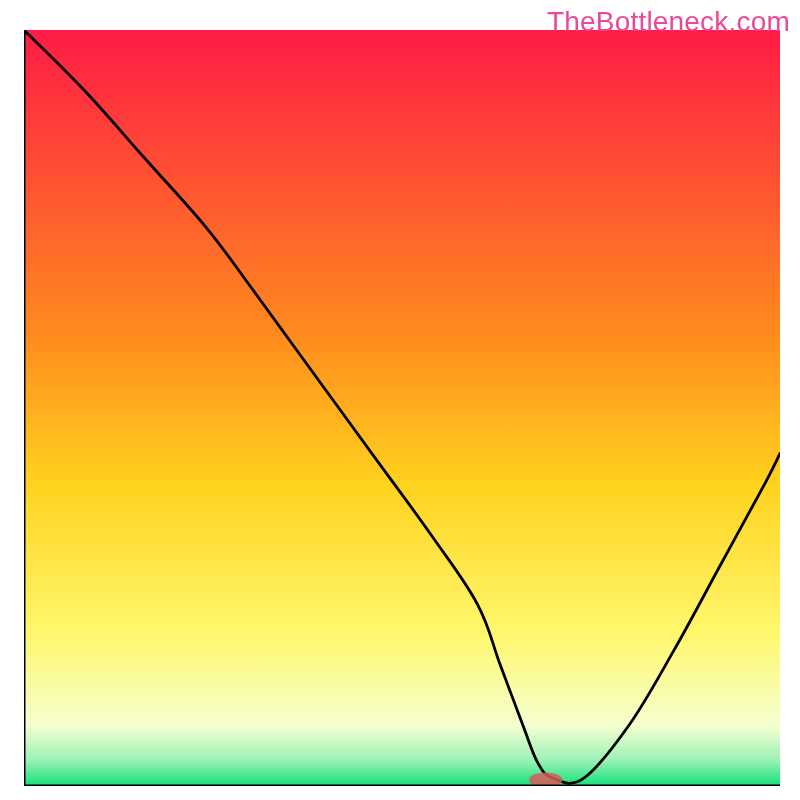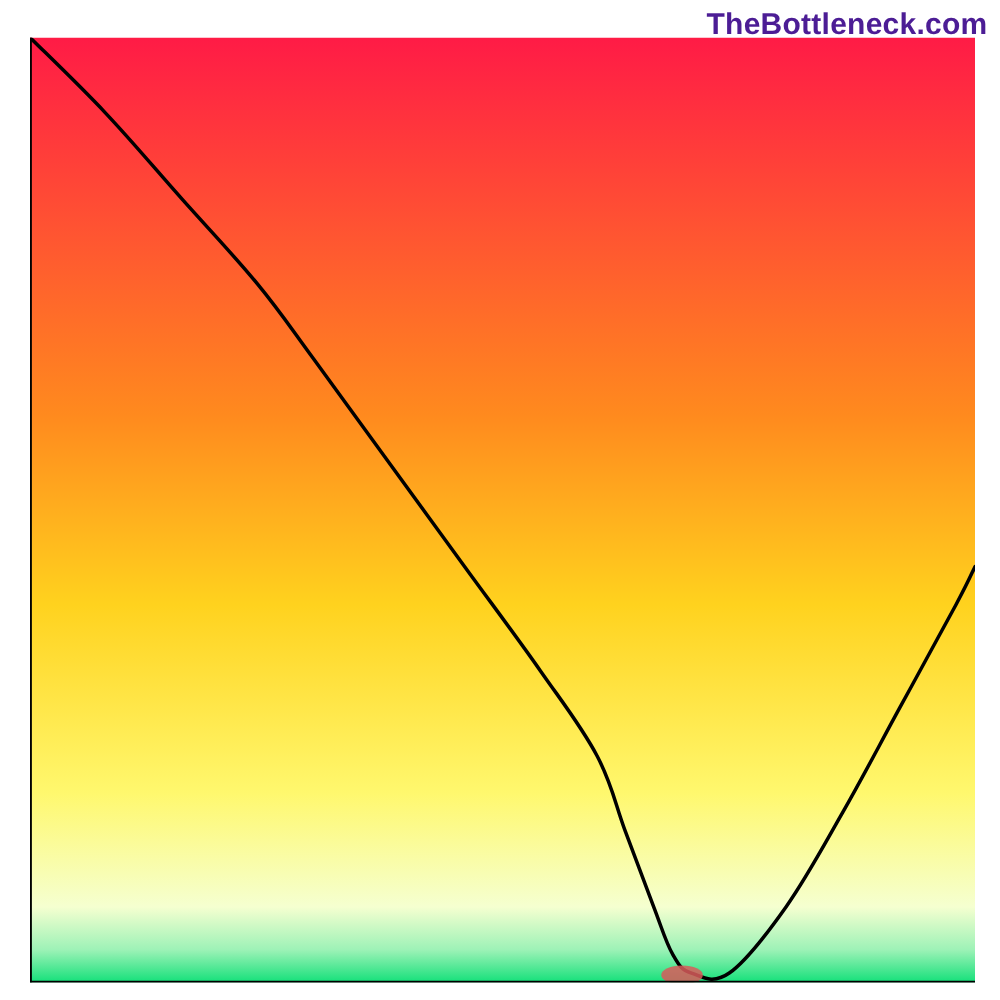--- a/index.html
+++ b/index.html
@@ -8,23 +8,23 @@
     height: 800px;
     background: #ffffff;
     font-family: Arial, Helvetica, sans-serif;
     position: relative;
     overflow: hidden;
   }
   .watermark {
     position: absolute;
     top: 6px;
     right: 10px;
-    color: #4c1d95;
-    font-size: 24px;
-    font-weight: 700;
+    color: #ec4899;
+    font-size: 28px;
+    font-weight: 400;
     letter-spacing: 0.2px;
     z-index: 10;
   }
   .plot-wrap {
     position: absolute;
     top: 30px;
     left: 24px;
     width: 756px;
     height: 756px;
   }

